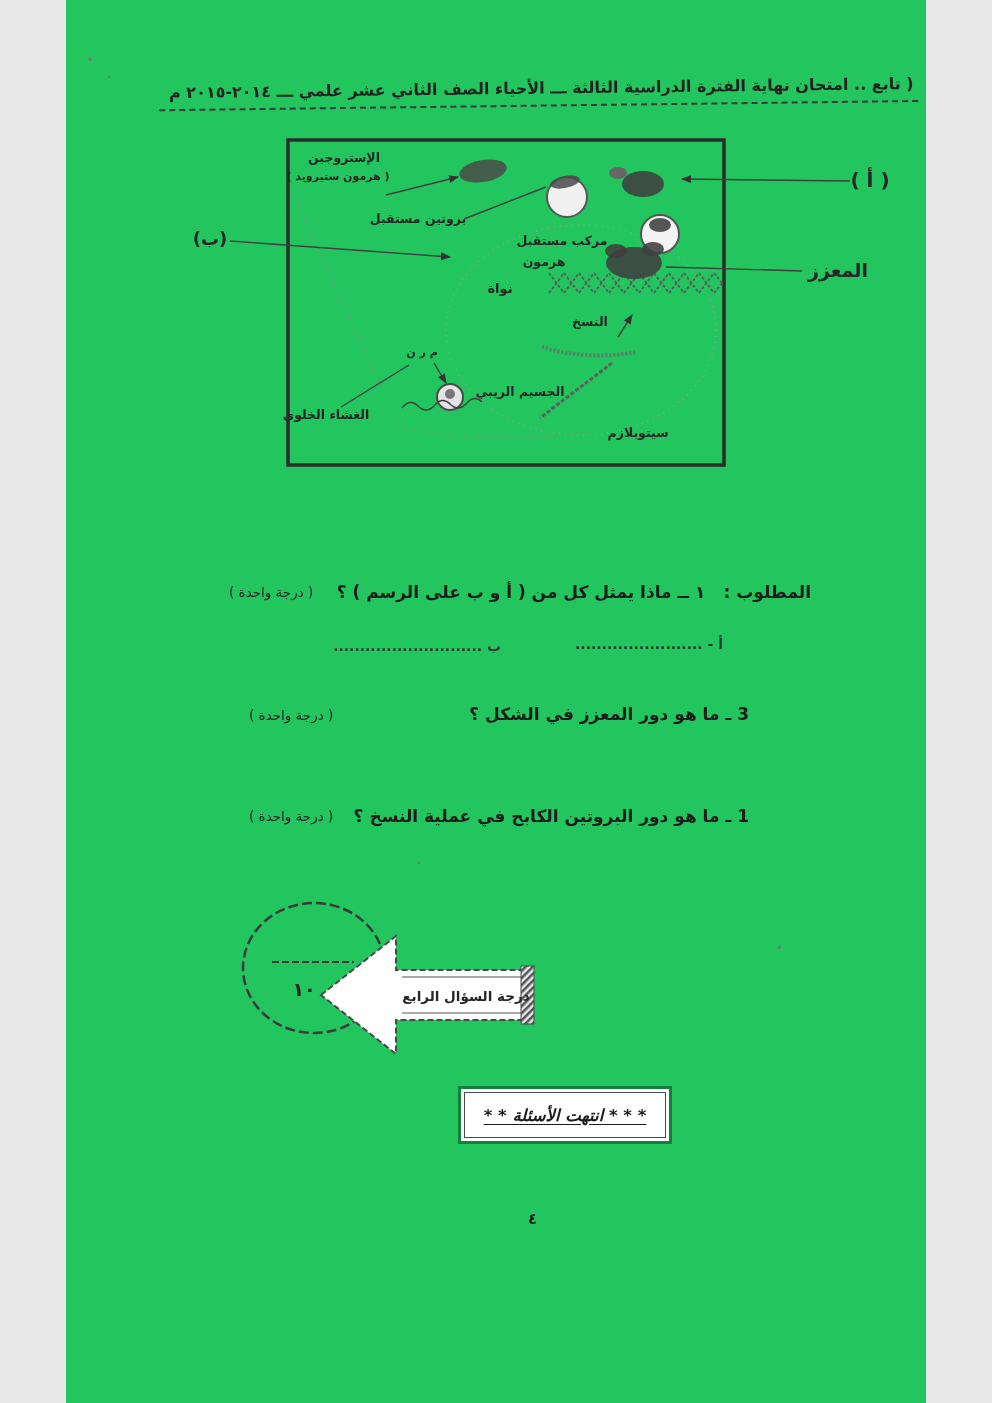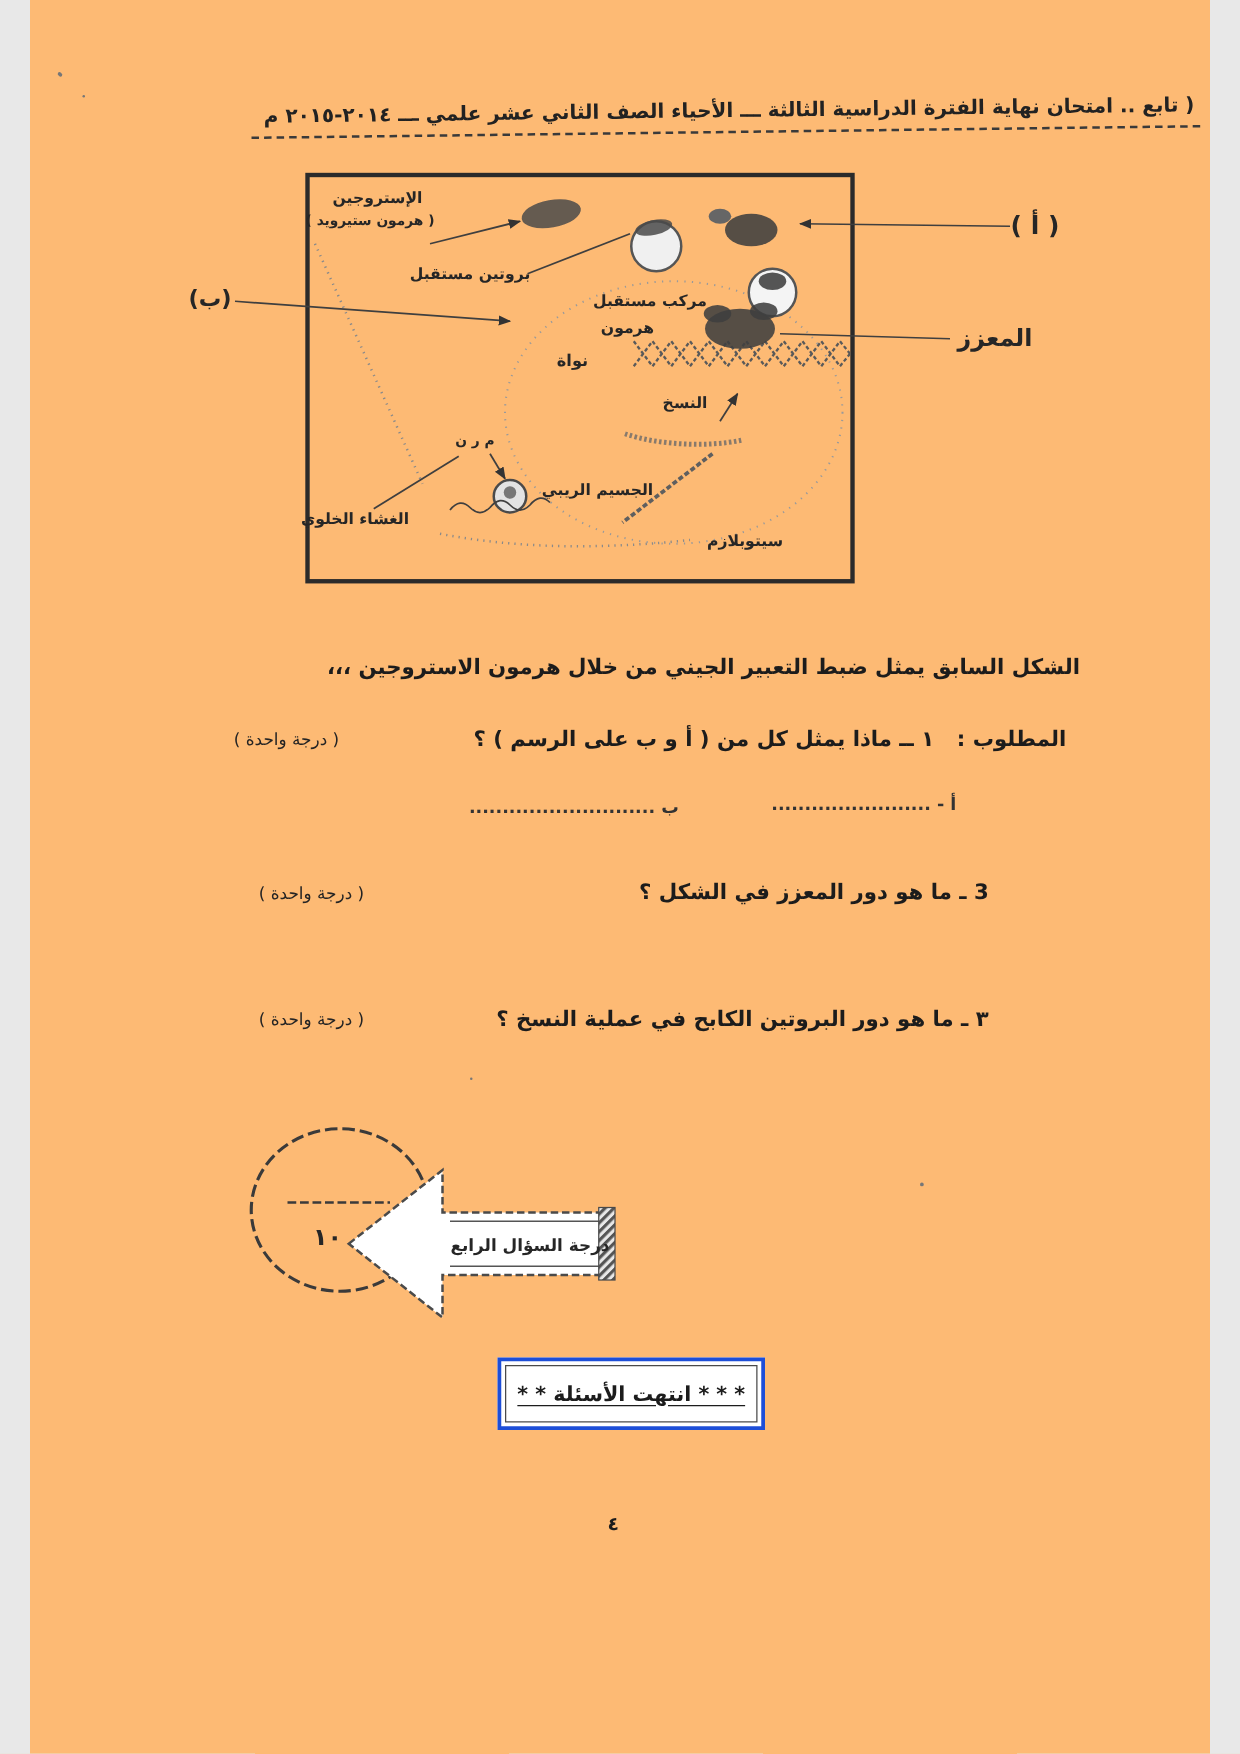--- a/index.html
+++ b/index.html
@@ -1,17 +1,17 @@
 <!DOCTYPE html>
 <html lang="ar"><head>
 <meta charset="utf-8">
 <style>
   html,body{margin:0;padding:0;background:#e8e8e8;}
   .page{
-    position:relative;width:944px;height:1403px;background:#fdba74;
+    position:relative;width:860px;height:1403px;background:#22c55e;
     font-family:"DejaVu Sans",sans-serif;color:#1c1c1c;overflow:hidden;
     margin:0 auto;
   }
   .abs{position:absolute;}
   .rtl{direction:rtl;unicode-bidi:embed;}
   .header{
     top:74px;right:8px;font-size:16px;font-weight:bold;white-space:nowrap;
     border-bottom:2px dashed #3a3a3a;padding:0 4px 7px 10px;
     transform:rotate(-0.7deg);transform-origin:right center;color:#222;
   }
@@ -22,22 +22,22 @@
   .q3{top:806px;right:177px;}
   .req{margin-left:18px;}
   .marks{font-size:13.5px;font-weight:normal;white-space:nowrap;color:#242424;}
   .m1{top:584px;left:163px;}
   .m2{top:707px;left:183px;}
   .m3{top:808px;left:183px;}
   .answer{font-size:14px;font-weight:bold;letter-spacing:1px;white-space:nowrap;color:#333;}
   .ansA{top:636px;right:203px;}
   .ansB{top:638px;right:425px;}
   .endbox{
-    top:1086px;left:374px;width:214px;height:58px;
-    border:3px solid #1d4ed8;box-sizing:border-box;background:#fff;
+    top:1086px;left:392px;width:214px;height:58px;
+    border:3px solid #15803d;box-sizing:border-box;background:#fff;font-style:italic;
   }
   .endbox-inner{
     position:absolute;inset:3px;border:1.5px solid #4a4a4a;
     display:flex;align-items:center;justify-content:center;
   }
   .endbox-text{
     font-size:16.5px;font-weight:bold;text-decoration:underline;
     text-underline-offset:3px;white-space:nowrap;
   }
   .pagenum{top:1210px;left:462px;font-size:15px;font-weight:bold;}
@@ -128,31 +128,30 @@
     <text class="lbl-big" x="704" y="52" text-anchor="middle">( أ )</text>
     <line class="thin" x1="684" y1="46" x2="516" y2="44" marker-end="url(#arr)"></line>
 
     <text class="lbl-big" style="font-size:18px" x="44" y="110" text-anchor="middle">(ب)</text>
     <line class="thin" x1="64" y1="106" x2="284" y2="122" marker-end="url(#arr)"></line>
 
     <text class="lbl-big" style="font-size:19px" x="672" y="142" text-anchor="middle">المعزز</text>
     <line class="thin" x1="636" y1="136" x2="500" y2="132"></line>
   </svg>
 
-  <div class="abs rtl intro">الشكل السابق يمثل ضبط التعبير الجيني من خلال هرمون الاستروجين ،،،</div>
 
   <div class="abs rtl qline q1"><span class="req">المطلوب :</span><span>١ ــ ماذا يمثل كل من ( أ  و  ب  على الرسم ) ؟</span></div>
   <div class="abs rtl marks m1">( درجة واحدة )</div>
   <div class="abs rtl answer ansA">أ - ........................</div>
   <div class="abs rtl answer ansB">ب ............................</div>
 
   <div class="abs rtl qline q2">3 ـ ما هو دور المعزز في الشكل ؟</div>
   <div class="abs rtl marks m2">( درجة واحدة )</div>
 
-  <div class="abs rtl qline q3">٣ ـ ما هو دور البروتين الكابح في عملية النسخ ؟</div>
+  <div class="abs rtl qline q3">1 ـ ما هو دور البروتين الكابح في عملية النسخ ؟</div>
   <div class="abs rtl marks m3">( درجة واحدة )</div>
 
   <svg class="abs" style="left:160px;top:890px;" width="320" height="170" viewBox="0 0 320 170">
     <ellipse cx="88" cy="78" rx="71" ry="65" fill="none" stroke="#3a3a3a" stroke-width="2.5" stroke-dasharray="10 4"></ellipse>
     <line x1="46" y1="72" x2="128" y2="72" stroke="#3a3a3a" stroke-width="2" stroke-dasharray="7 3"></line>
     <text x="78" y="106" text-anchor="middle" style="font-size:19px;font-weight:bold;">١٠</text>
     <polygon points="95,105 170,46 170,80 306,80 306,130 170,130 170,164" fill="#ffffff" stroke="#4a4a4a" stroke-width="2" stroke-dasharray="6 3"></polygon>
     <line x1="176" y1="87" x2="298" y2="87" stroke="#555" stroke-width="1.2"></line>
     <line x1="176" y1="123" x2="298" y2="123" stroke="#555" stroke-width="1.2"></line>
     <rect x="295" y="76" width="13" height="58" fill="url(#hatch)" stroke="#4a4a4a" stroke-width="1"></rect>

